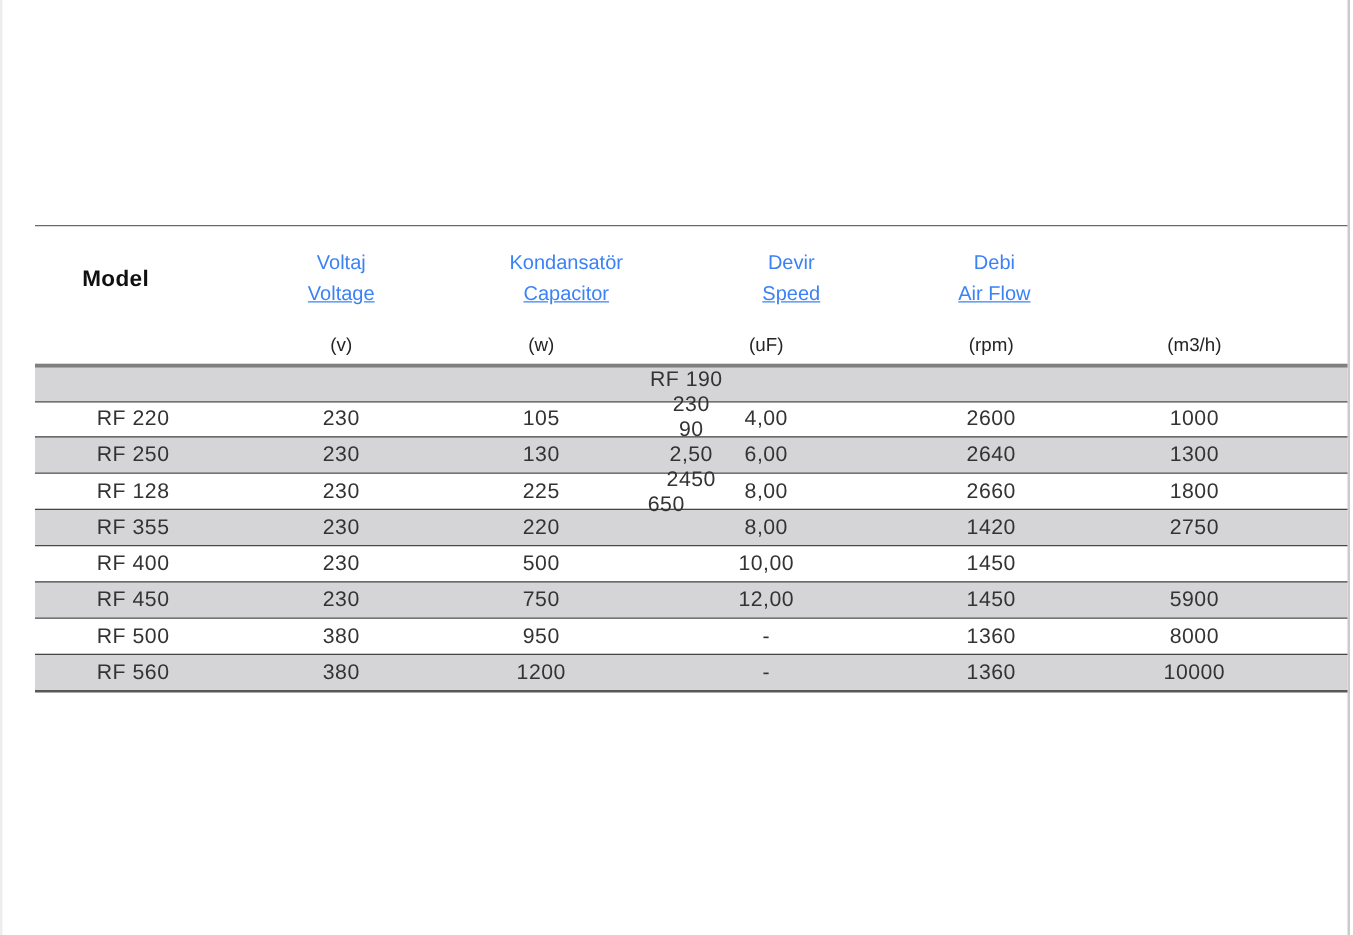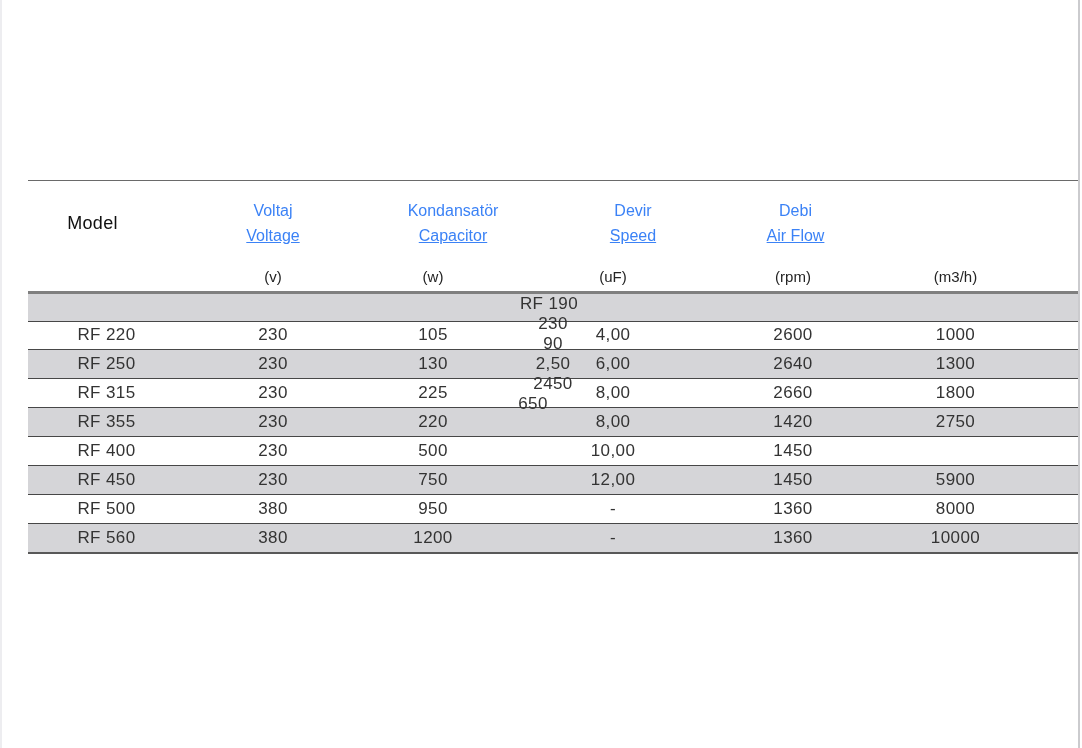--- a/index.html
+++ b/index.html
@@ -75,21 +75,21 @@
   .c-speed     { width: 160px; }
   .c-airflow   { width: 205px; padding-right: 40px; }
 
   .head-cell {
     font-size: 16px;
     line-height: 25px;
     color: #3b82f6;
   }
   .head-cell .line2 { display: block; text-decoration: underline; }
   .model-head {
-    font-weight: normal;
+    font-weight: bold;
     font-size: 18px;
     color: #101010;
     padding-right: 36px;
     letter-spacing: 0.3px;
   }
   .unit-cell {
     font-size: 15px;
     color: #242424;
   }
   .data-cell {
@@ -160,21 +160,21 @@
     <div class="data-row striped">
       <div class="cell data-cell c-model">RF 250</div>
       <div class="cell data-cell c-voltage">230</div>
       <div class="cell data-cell c-power">130</div>
       <div class="cell data-cell c-capacitor">6,00</div>
       <div class="cell data-cell c-speed">2640</div>
       <div class="cell data-cell c-airflow">1300</div>
     </div>
 
     <div class="data-row">
-      <div class="cell data-cell c-model">RF 315</div>
+      <div class="cell data-cell c-model">RF 128</div>
       <div class="cell data-cell c-voltage">230</div>
       <div class="cell data-cell c-power">225</div>
       <div class="cell data-cell c-capacitor">8,00</div>
       <div class="cell data-cell c-speed">2660</div>
       <div class="cell data-cell c-airflow">1800</div>
     </div>
 
     <div class="data-row striped">
       <div class="cell data-cell c-model">RF 355</div>
       <div class="cell data-cell c-voltage">230</div>

